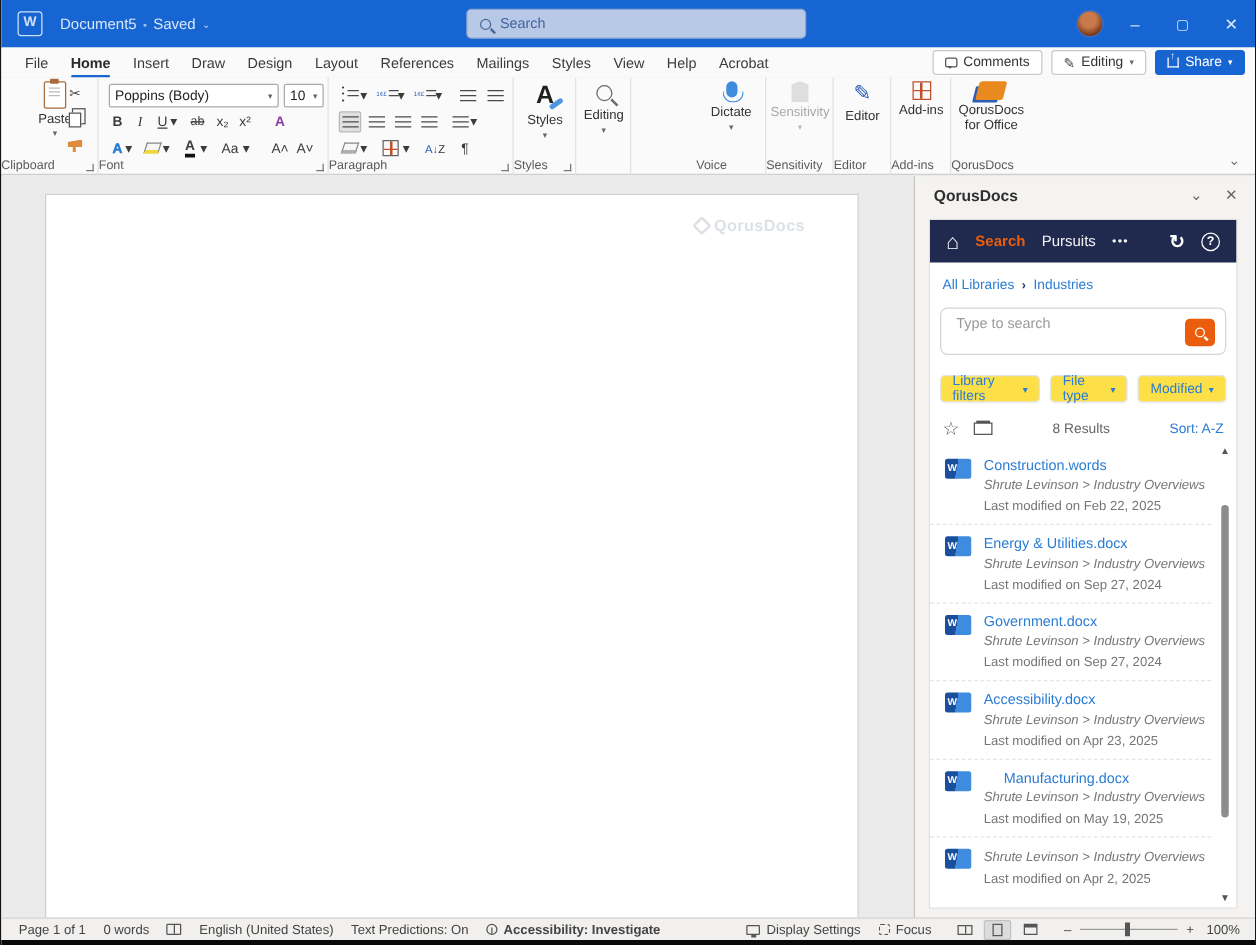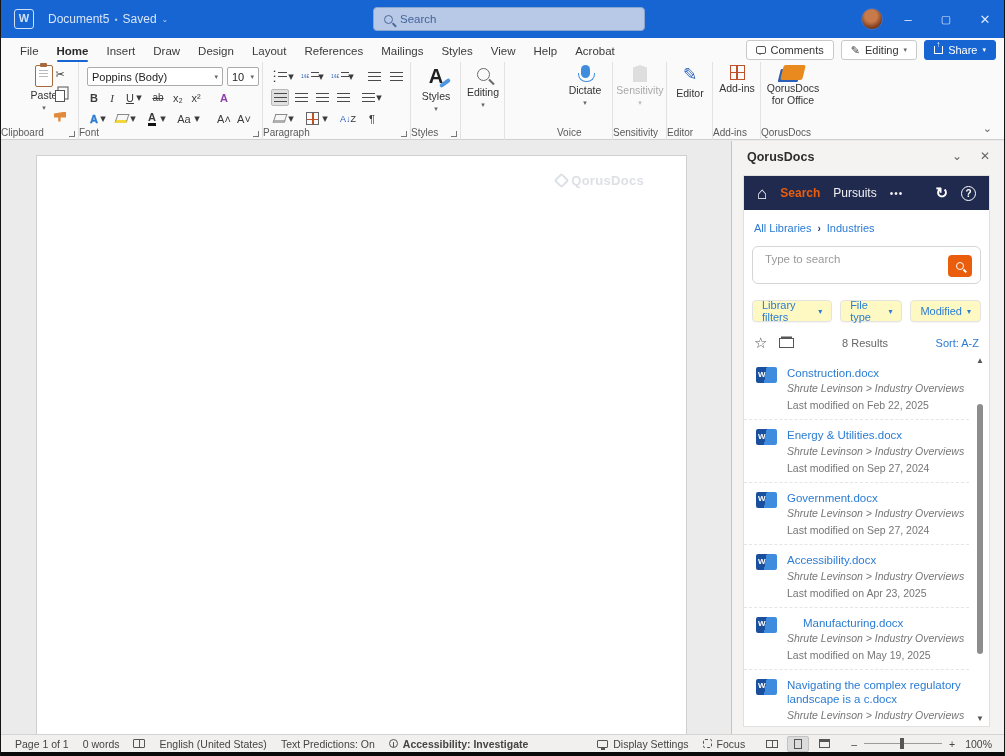--- a/index.html
+++ b/index.html
@@ -102,21 +102,21 @@
   .qnav .help { width:15px; height:15px; border:1.6px solid #fff; border-radius:50%; color:#fff; font-size:10px; font-weight:bold; display:flex; align-items:center; justify-content:center; }
   .crumbs { padding:12px 10px 4px; font-size:11px; color:#2b7cd3; display:flex; align-items:center; gap:6px; flex:none; }
   .crumbs .chev { color:#1f3a6e; font-weight:bold; font-size:10px; }
   .qsearch { margin:8px 8px 4px; height:38px; border:1px solid #d7d5d3; border-radius:6px; position:relative; flex:none; }
   .qsearch input { position:absolute; inset:0; border:none; outline:none; background:transparent; padding:0 40px 12px 12px; font-size:11.5px; color:#333; font-family:"Liberation Sans",sans-serif; }
   .qsearch input::placeholder { color:#9a9a9a; }
   .qsearch .go { position:absolute; right:8px; top:8px; width:24px; height:22px; background:#e95d0c; border-radius:4px; display:flex; align-items:center; justify-content:center; }
   .qsearch .go .mag { width:8px; height:8px; border:1.6px solid #fff; border-radius:50%; position:relative; }
   .qsearch .go .mag::after { content:""; position:absolute; width:4px; height:1.6px; background:#fff; transform:rotate(45deg); left:6px; top:7px; }
   .qfilters { display:flex; justify-content:flex-end; gap:8px; padding:12px 8px 4px; flex:none; }
-  .qfilters .fbtn { height:22px; display:flex; align-items:center; gap:5px; padding:0 9px; background:#fef9c3; border:1px solid #e5e3e1; border-radius:4px; color:#2b7cd3; font-size:11px; box-shadow:0 1px 1px rgba(0,0,0,.04); }
+  .qfilters .fbtn { height:22px; display:flex; align-items:center; gap:5px; padding:0 9px; background:#fde047; border:1px solid #e5e3e1; border-radius:4px; color:#2b7cd3; font-size:11px; box-shadow:0 1px 1px rgba(0,0,0,.04); }
   .qfilters .fbtn::after { content:"▾"; font-size:8px; color:#2b7cd3; }
   .results-row { display:flex; align-items:center; padding:8px 10px 6px; flex:none; }
   .ic-star { font-size:15px; color:#555; }
   .ic-cardview { width:15px; height:10px; border:1.4px solid #555; margin-left:12px; box-shadow:0 -3.5px 0 -2px #555; }
   .results-count { flex:1; text-align:center; font-size:11px; color:#666; }
   .sort { font-size:11px; color:#2b7cd3; }
   .flist { flex:1; position:relative; overflow:hidden; padding-right:20px; }
   .fitem { display:flex; gap:10px; padding:8px 4px 8px 12px; border-bottom:1px dashed #e5e5e5; }
   .fitem:last-child { border-bottom:none; }
   .ic-word { flex:none; width:21px; height:16px; margin-top:1px; border-radius:2px; background:linear-gradient(100deg, #1a4f9e 0 45%, #3f8cdf 45%); position:relative; }
@@ -446,21 +446,21 @@
         <span class="ic-cardview"></span>
         <span class="results-count">8 Results</span>
         <span class="sort">Sort: A-Z</span>
       </div>
 
       <div class="flist">
 
           <div class="fitem">
             <span class="ic-word"></span>
             <span class="fmeta">
-              <span class="fname" style="display:block;">Construction.docx</span>
+              <span class="fname" style="display:block;">Construction.words</span>
               <span class="fpath" style="display:block;">Shrute Levinson &gt; Industry Overviews</span>
               <span class="fmod" style="display:block;">Last modified on Feb 22, 2025</span>
             </span>
           </div>
 
           <div class="fitem">
             <span class="ic-word"></span>
             <span class="fmeta">
               <span class="fname" style="display:block;">Energy &amp; Utilities.docx</span>
               <span class="fpath" style="display:block;">Shrute Levinson &gt; Industry Overviews</span>
@@ -491,21 +491,20 @@
             <span class="fmeta">
               <span class="fname" style="display:block;margin-left:16px;">Manufacturing.docx</span>
               <span class="fpath" style="display:block;">Shrute Levinson &gt; Industry Overviews</span>
               <span class="fmod" style="display:block;">Last modified on May 19, 2025</span>
             </span>
           </div>
 
           <div class="fitem">
             <span class="ic-word"></span>
             <span class="fmeta">
-              <span class="fname" style="display:block;">Navigating the complex regulatory landscape is a c.docx</span>
               <span class="fpath" style="display:block;">Shrute Levinson &gt; Industry Overviews</span>
               <span class="fmod" style="display:block;">Last modified on Apr 2, 2025</span>
             </span>
           </div>
         </div>
     </div>
 
     <div class="scrollbar" style="position:absolute;right:18px;top:215px;bottom:12px;">
       <span class="sb-up">▲</span>
       <span class="sb-thumb"></span>

